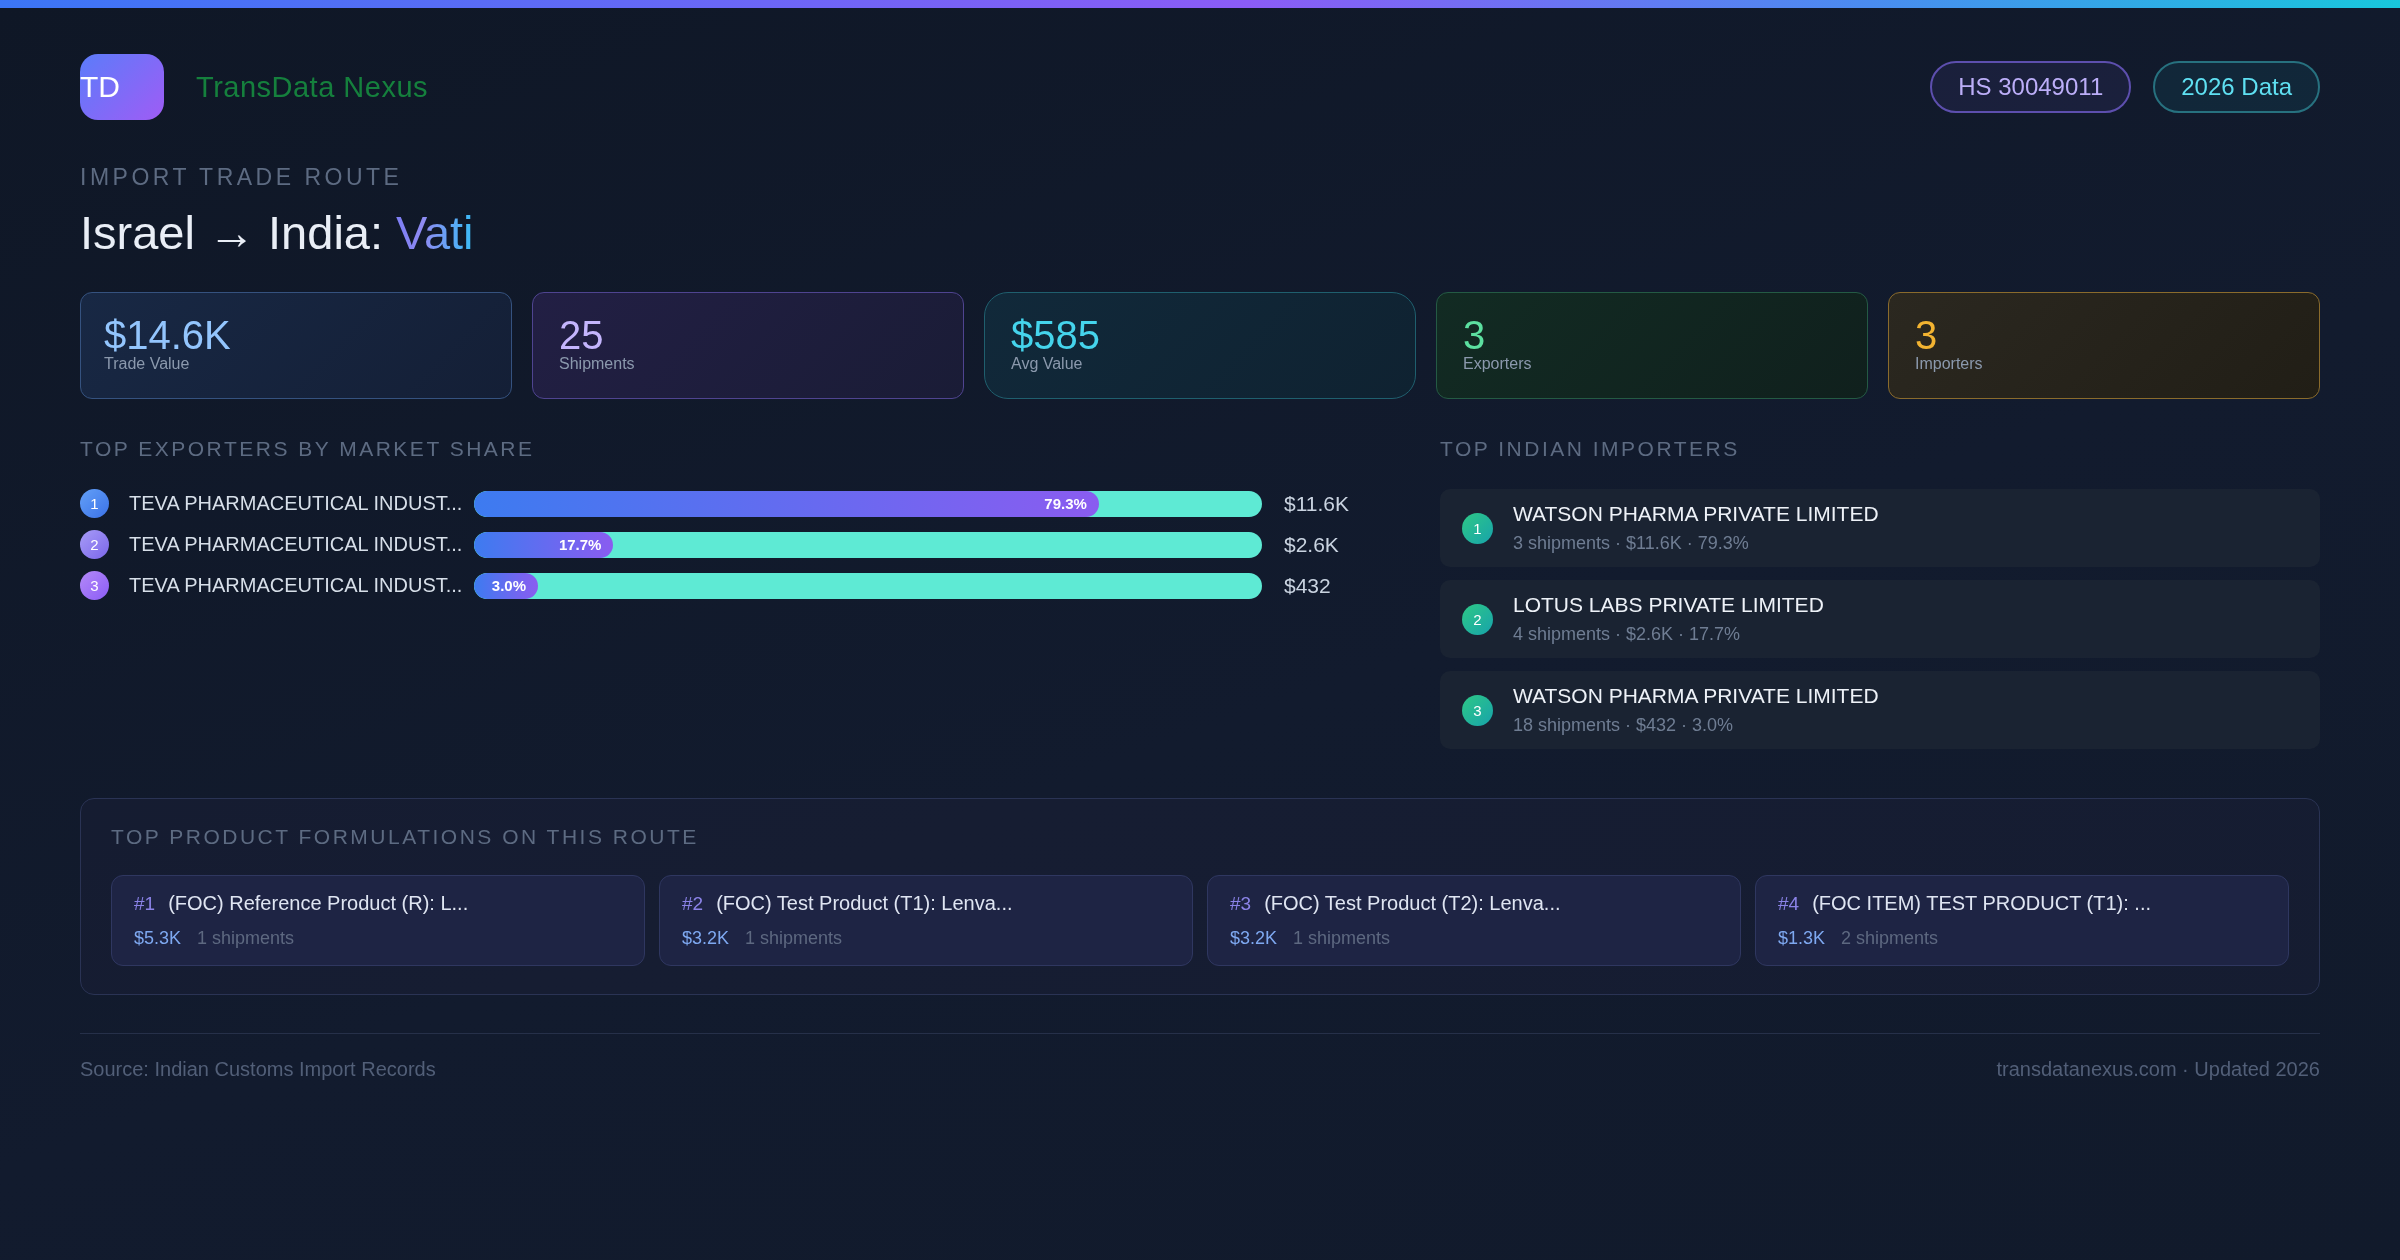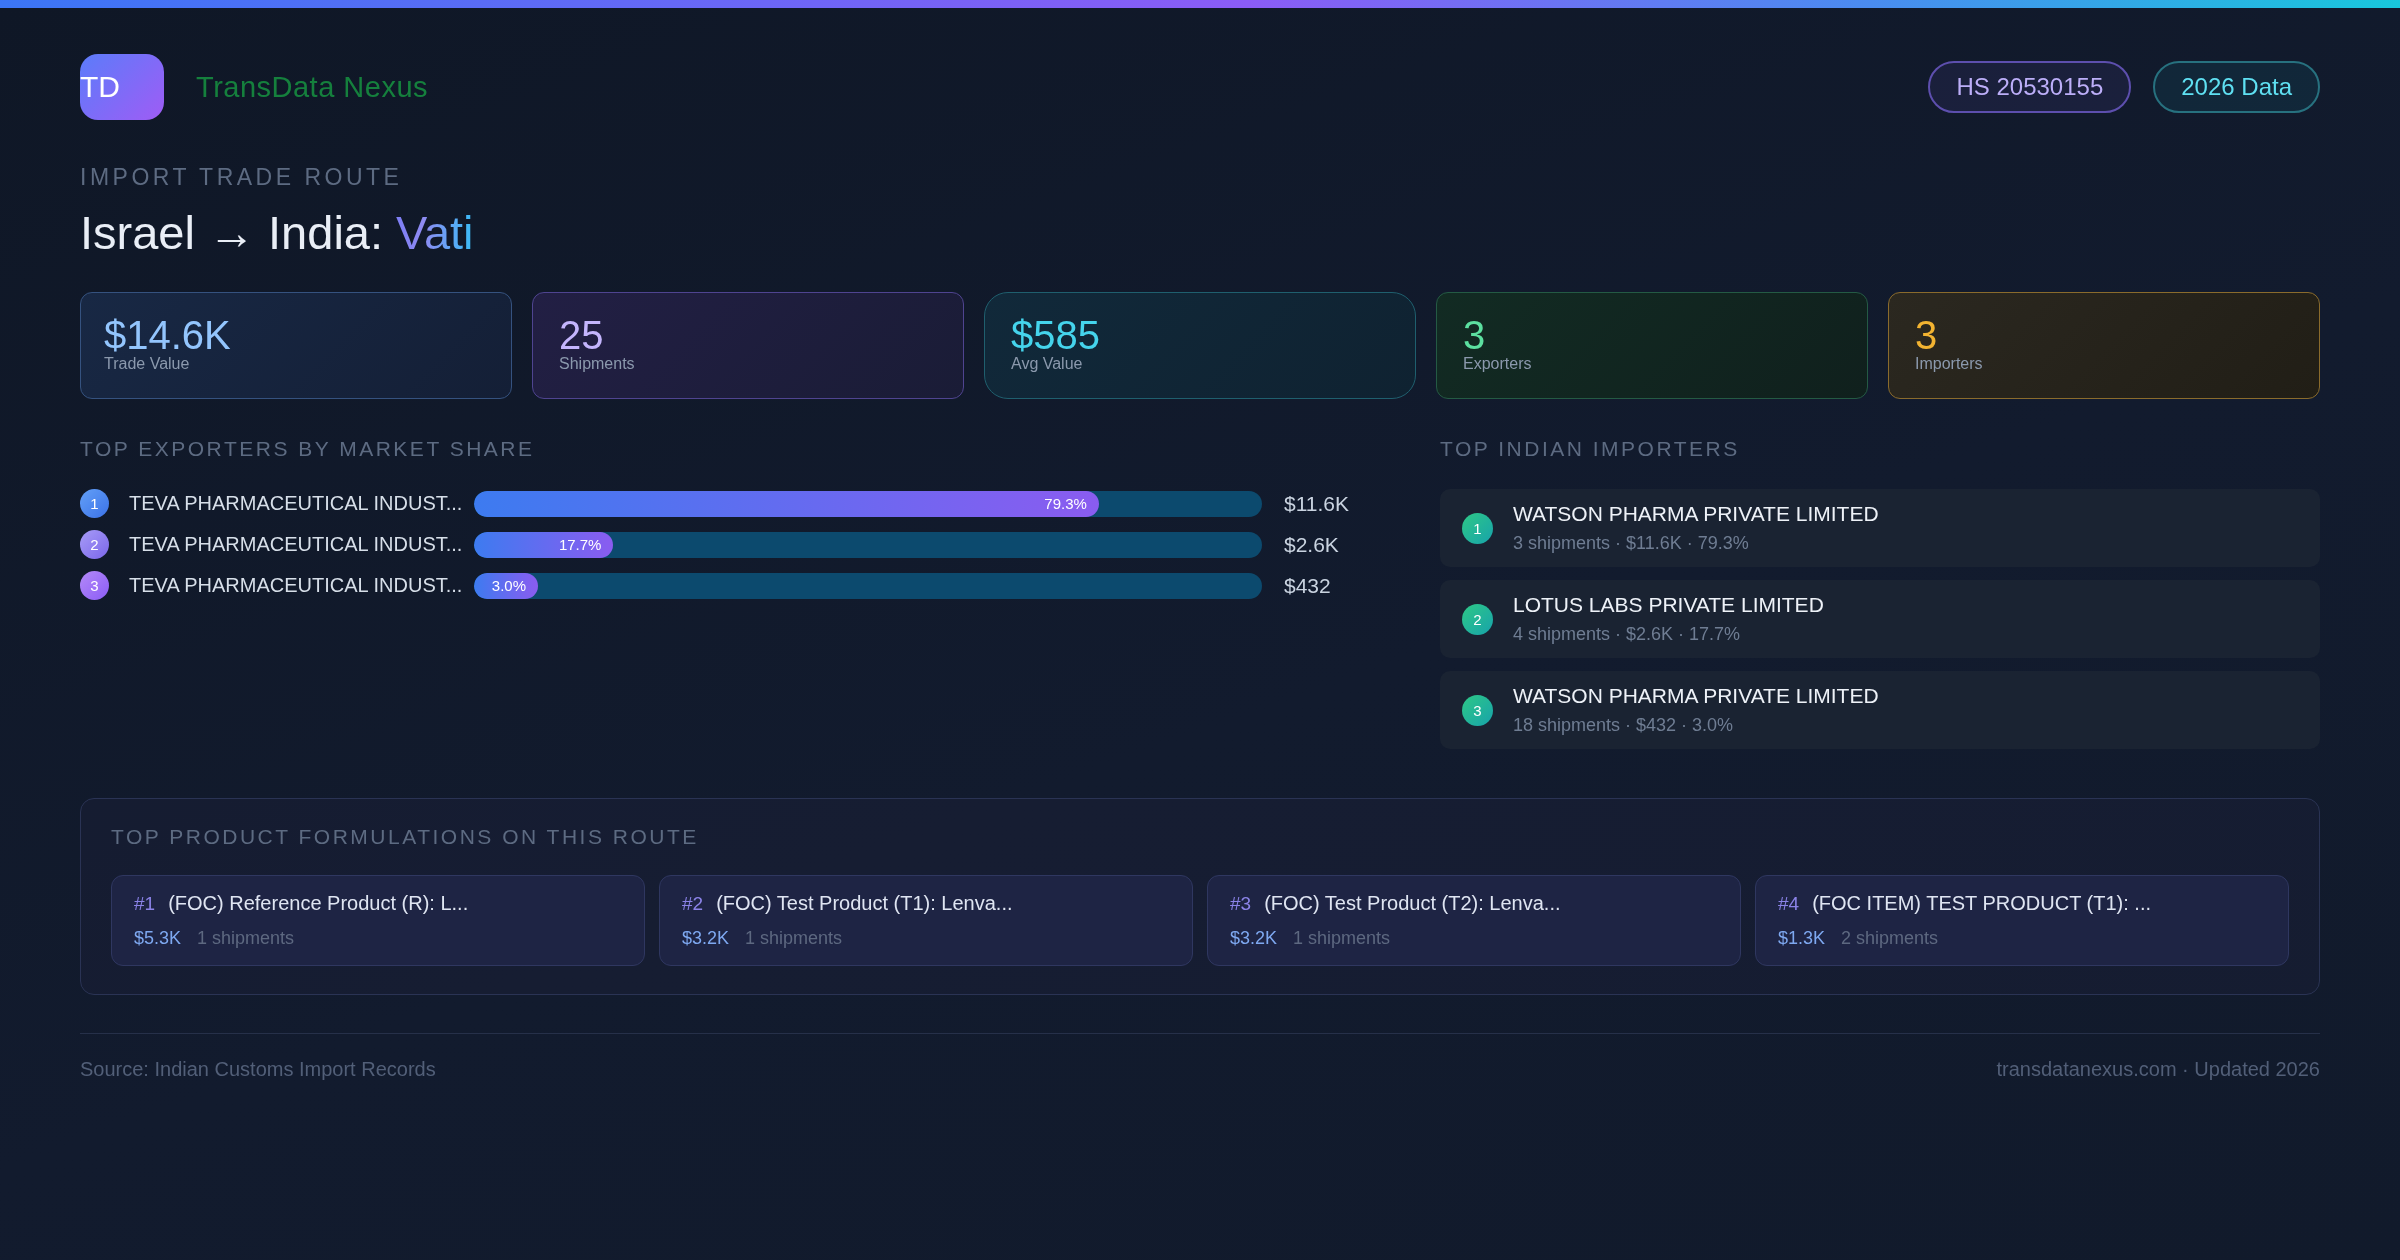--- a/index.html
+++ b/index.html
@@ -56,21 +56,21 @@
 
   .exp-row { display:flex; align-items:center; margin-bottom:12px; height:29px; }
   .rank-dot { width:29px; height:29px; border-radius:50%; flex:0 0 29px;
     display:flex; align-items:center; justify-content:center;
     color:#fff; font-size:15px; }
   .rank-dot.r1 { background:linear-gradient(135deg,#63a0f7 0%,#3b72e8 100%); }
   .rank-dot.r2 { background:linear-gradient(135deg,#a79cf7 0%,#7b66ea 100%); }
   .rank-dot.r3 { background:linear-gradient(135deg,#b48af8 0%,#8b5cf6 100%); }
   .exp-name { width:345px; margin-left:20px; font-size:20px; color:#d7dfe9;
     white-space:nowrap; overflow:hidden; }
-  .bar-track { flex:1; height:26px; border-radius:13px; background:#0c4a6e; overflow:hidden; }
+  .bar-track { flex:1; height:26px; border-radius:13px; background:#5eead4; overflow:hidden;font-weight:bold; }
   .bar-fill { height:100%; border-radius:13px; min-width:64px;
     background:linear-gradient(90deg,#3d7bf0 0%,#8a5cf0 100%);
     display:flex; align-items:center; justify-content:flex-end; padding-right:12px; }
   .bar-pct { font-size:15px; color:#ffffff; }
   .exp-val { width:100px; margin-left:18px; text-align:left; font-size:21px; color:#c9d3e0; padding-left:4px; }
 
   .imp-card { background:#1a2332; border-radius:10px; padding:13px 22px; margin-bottom:13px;
     display:flex; align-items:center; gap:20px; min-height:66px; }
   .imp-dot { width:31px; height:31px; border-radius:50%; flex:0 0 31px;
     background:linear-gradient(135deg,#2ec886 0%,#17a3ab 100%);
@@ -102,21 +102,21 @@
 <div class="container">
 
   <div class="header">
     <div class="brand">
       <div class="logo">
         <span>TD</span>
       </div>
       <div class="app-name">TransData Nexus</div>
     </div>
     <div class="badges">
-      <div class="pill hs">HS 20530155</div>
+      <div class="pill hs">HS 30049011</div>
       <div class="pill year">2026 Data</div>
     </div>
   </div>
 
   <div class="eyebrow">IMPORT TRADE ROUTE</div>
   <div class="h1">
     <span>Israel → India:</span>
     <span class="hl">Vati</span>
   </div>
 

